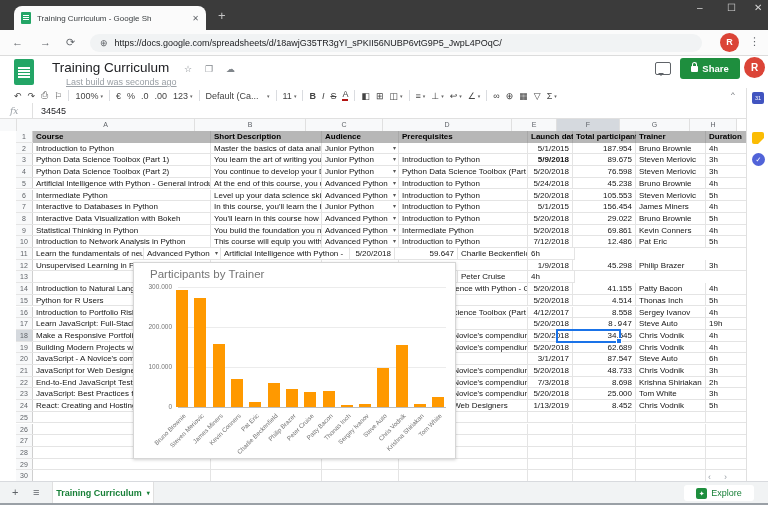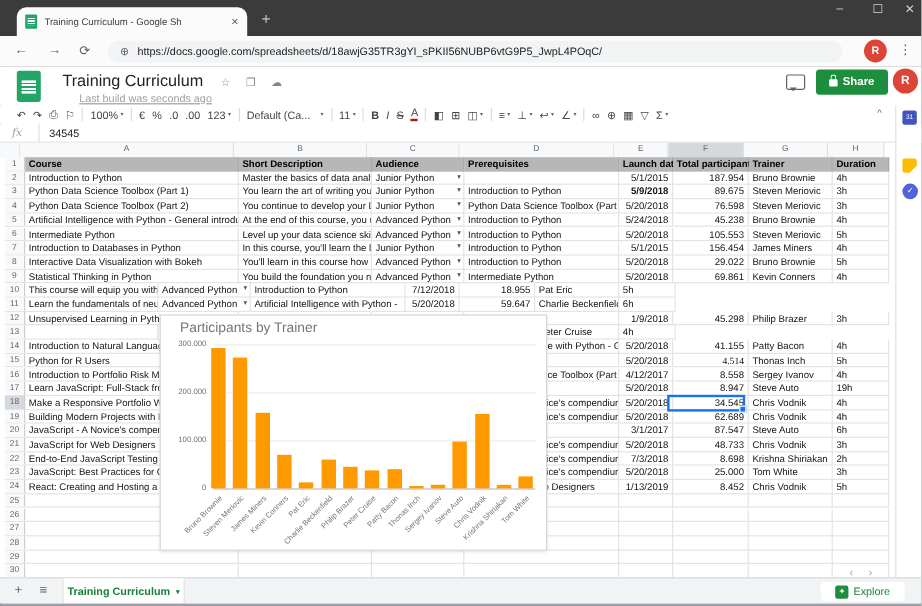--- a/index.html
+++ b/index.html
@@ -56,21 +56,21 @@
   .fxbar{position:absolute;left:0;top:103px;width:768px;height:16px;background:#fff;border-bottom:1px solid #e0e0e0;
        display:flex;align-items:center;box-sizing:border-box}
   .fx{font-family:"DejaVu Serif",serif;font-style:italic;font-size:9px;color:#9aa0a6;margin-left:10px;width:22px}
   .fxdiv{width:1px;height:15px;background:#e0e0e0}
   .fxval{font-size:9px;color:#202124;margin-left:8px}
   
   #grid{position:absolute;left:0;top:119px;width:746px;height:362px;overflow:hidden;background:#fff}
   .letters{position:absolute;left:0;top:0;height:12px;display:flex;border-bottom:1px solid #cfcfcf;box-sizing:border-box}
   .lcell{height:12px;line-height:12px;text-align:center;font-size:7px;color:#5f6368;background:#f8f9fa;
        border-right:1px solid #e0e0e0;box-sizing:border-box;flex:0 0 auto}
-  .grow{position:absolute;left:4px;height:11.7px;display:flex;border-bottom:1px solid #e4e4e4;box-sizing:border-box}
+  .grow{position:absolute;left:16px;height:11.7px;display:flex;border-bottom:1px solid #e4e4e4;box-sizing:border-box}
   .gcell{width:17px;flex:0 0 17px;font-size:7px;color:#5f6368;background:#f8f9fa;text-align:center;
        line-height:11px;border-right:1px solid #cfcfcf;box-sizing:border-box}
   .cell{position:relative;height:11.7px;line-height:11px;font-size:8px;color:#141414;padding:0 3px;
        border-right:1px solid #e4e4e4;box-sizing:border-box;white-space:nowrap;overflow:hidden;flex:0 0 auto}
   .cell.r{text-align:right}
   .hrow .cell{background:#b7b7b7;font-weight:bold;color:#000;border-right:1px solid #a8a8a8;overflow:visible}
   .selhdr{background:#d5d9de !important}
   .dd{position:absolute;right:2px;top:0;font-size:6px;color:#555}
   #selbox{position:absolute;left:556px;top:210px;width:65px;height:14px;border:2px solid #1a73e8;box-sizing:border-box;z-index:5}
   #selbox::after{content:"";position:absolute;right:-3px;bottom:-3px;width:4px;height:4px;background:#1a73e8;border:1px solid #fff}
@@ -338,21 +338,21 @@
         <div class="cell" style="width: 111px;">Level up your data science skills by</div>
         <div class="cell" style="width: 77px;">Advanced Python<span class="dd">▾</span></div>
         <div class="cell" style="width: 129px;">Introduction to Python</div>
         <div class="cell r" style="width: 45px;">5/20/2018</div>
         <div class="cell r" style="width: 63px;">105.553</div>
         <div class="cell" style="width: 70px;">Steven Meriovic</div>
         <div class="cell" style="width: 47px;">5h</div>
       </div>
       <div class="grow" style="top: 82.2px;">
         <div class="gcell">7</div>
-        <div class="cell" style="width: 178px;">Introduction to Databases in Python</div>
+        <div class="cell" style="width: 178px;">Interactive to Databases in Python</div>
         <div class="cell" style="width: 111px;">In this course, you'll learn the basic</div>
         <div class="cell" style="width: 77px;">Junior Python<span class="dd">▾</span></div>
         <div class="cell" style="width: 129px;">Introduction to Python</div>
         <div class="cell r" style="width: 45px;">5/1/2015</div>
         <div class="cell r" style="width: 63px;">156.454</div>
         <div class="cell" style="width: 70px;">James Miners</div>
         <div class="cell" style="width: 47px;">4h</div>
       </div>
       <div class="grow" style="top: 93.9px;">
         <div class="gcell">8</div>
@@ -371,25 +371,26 @@
         <div class="cell" style="width: 111px;">You build the foundation you need</div>
         <div class="cell" style="width: 77px;">Advanced Python<span class="dd">▾</span></div>
         <div class="cell" style="width: 129px;">Intermediate Python</div>
         <div class="cell r" style="width: 45px;">5/20/2018</div>
         <div class="cell r" style="width: 63px;">69.861</div>
         <div class="cell" style="width: 70px;">Kevin Conners</div>
         <div class="cell" style="width: 47px;">4h</div>
       </div>
       <div class="grow" style="top: 117.3px;">
         <div class="gcell">10</div>
+        <div class="cell" style="width: 178px;">Introduction to Network Analysis in Python</div>
         <div class="cell" style="width: 111px;">This course will equip you with the</div>
         <div class="cell" style="width: 77px;">Advanced Python<span class="dd">▾</span></div>
         <div class="cell" style="width: 129px;">Introduction to Python</div>
         <div class="cell r" style="width: 45px;">7/12/2018</div>
-        <div class="cell r" style="width: 63px;">18.955</div>
+        <div class="cell r" style="width: 63px;">12.486</div>
         <div class="cell" style="width: 70px;">Pat Eric</div>
         <div class="cell" style="width: 47px;">5h</div>
       </div>
       <div class="grow" style="top: 129px;">
         <div class="gcell">11</div>
         <div class="cell" style="width: 111px;">Learn the fundamentals of neural n</div>
         <div class="cell" style="width: 77px;">Advanced Python<span class="dd">▾</span></div>
         <div class="cell" style="width: 129px;">Artificial Intelligence with Python -</div>
         <div class="cell r" style="width: 45px;">5/20/2018</div>
         <div class="cell r" style="width: 63px;">59.647</div>
@@ -428,21 +429,21 @@
         <div class="cell" style="width: 70px;">Patty Bacon</div>
         <div class="cell" style="width: 47px;">4h</div>
       </div>
       <div class="grow" style="top: 175.8px;">
         <div class="gcell">15</div>
         <div class="cell" style="width: 178px;">Python for R Users</div>
         <div class="cell" style="width: 111px;"></div>
         <div class="cell" style="width: 77px;"></div>
         <div class="cell" style="width: 129px;"></div>
         <div class="cell r" style="width: 45px;">5/20/2018</div>
-        <div class="cell r" style="width: 63px; font-family: Liberation Serif, serif;">4.514</div>
+        <div class="cell r" style="width: 63px;">4.514</div>
         <div class="cell" style="width: 70px;">Thonas Inch</div>
         <div class="cell" style="width: 47px;">5h</div>
       </div>
       <div class="grow" style="top: 187.5px;">
         <div class="gcell">16</div>
         <div class="cell" style="width: 178px;">Introduction to Portfolio Risk Man</div>
         <div class="cell" style="width: 111px;"></div>
         <div class="cell" style="width: 77px;"></div>
         <div class="cell" style="width: 129px;">Python Data Science Toolbox (Part 1)</div>
         <div class="cell r" style="width: 45px;">4/12/2017</div>
@@ -450,21 +451,21 @@
         <div class="cell" style="width: 70px;">Sergey Ivanov</div>
         <div class="cell" style="width: 47px;">4h</div>
       </div>
       <div class="grow" style="top: 199.2px;">
         <div class="gcell">17</div>
         <div class="cell" style="width: 178px;">Learn JavaScript: Full-Stack from S</div>
         <div class="cell" style="width: 111px;"></div>
         <div class="cell" style="width: 77px;"></div>
         <div class="cell" style="width: 129px;"></div>
         <div class="cell r" style="width: 45px;">5/20/2018</div>
-        <div class="cell r" style="width: 63px;">8.947</div>
+        <div class="cell r" style="width: 63px; font-family: Liberation Mono, monospace;">8.947</div>
         <div class="cell" style="width: 70px;">Steve Auto</div>
         <div class="cell" style="width: 47px;">19h</div>
       </div>
       <div class="grow" style="top: 210.9px;">
         <div class="gcell selhdr">18</div>
         <div class="cell" style="width: 178px;">Make a Responsive Portfolio Web</div>
         <div class="cell" style="width: 111px;"></div>
         <div class="cell" style="width: 77px;"></div>
         <div class="cell" style="width: 129px;">JavaScript - A Novice's compendium</div>
         <div class="cell r" style="width: 45px;">5/20/2018</div>

